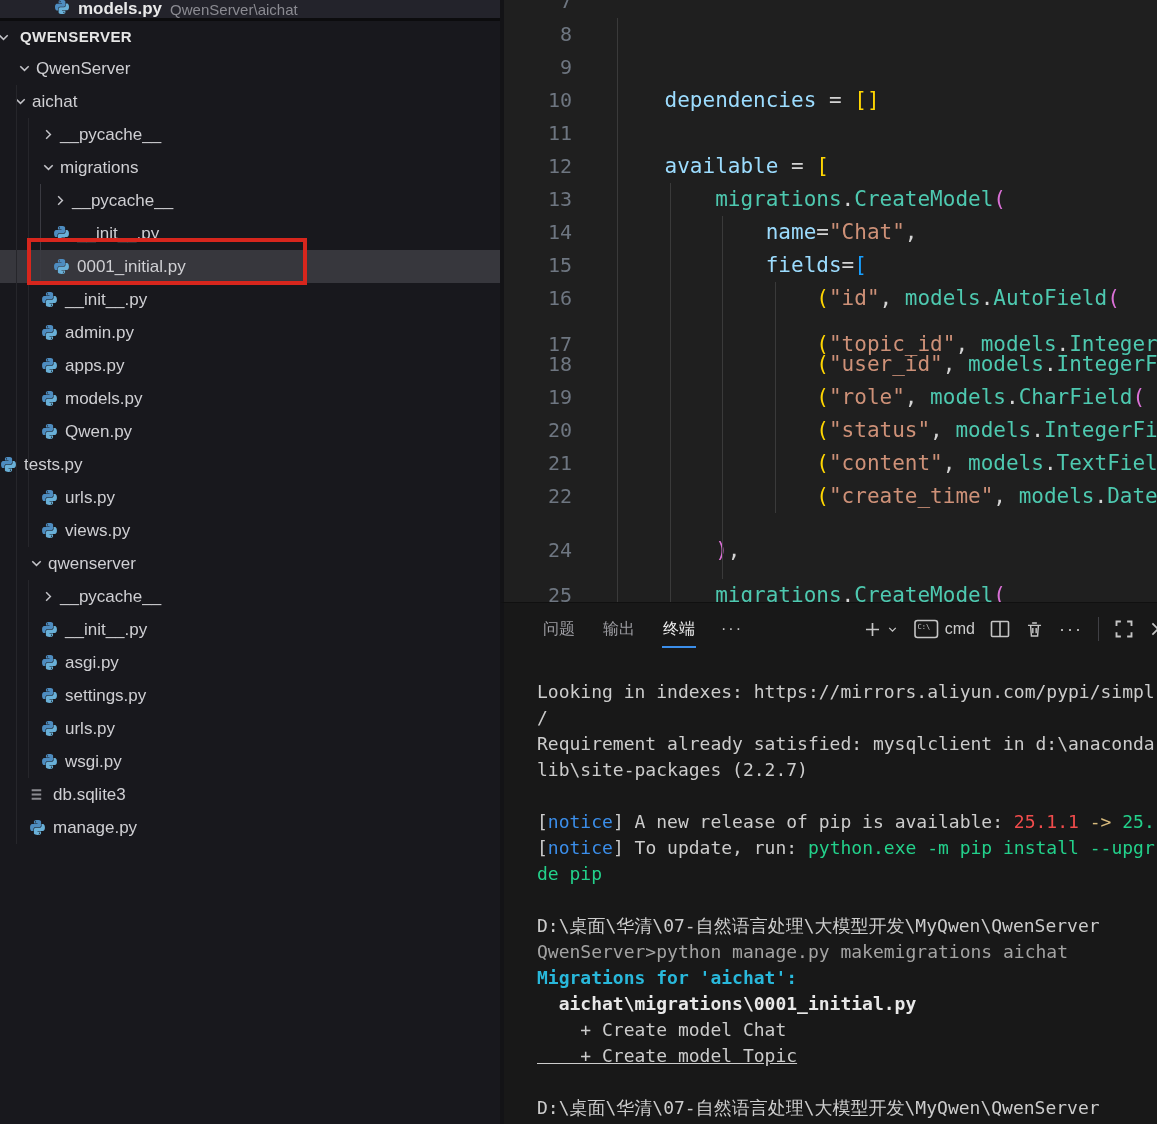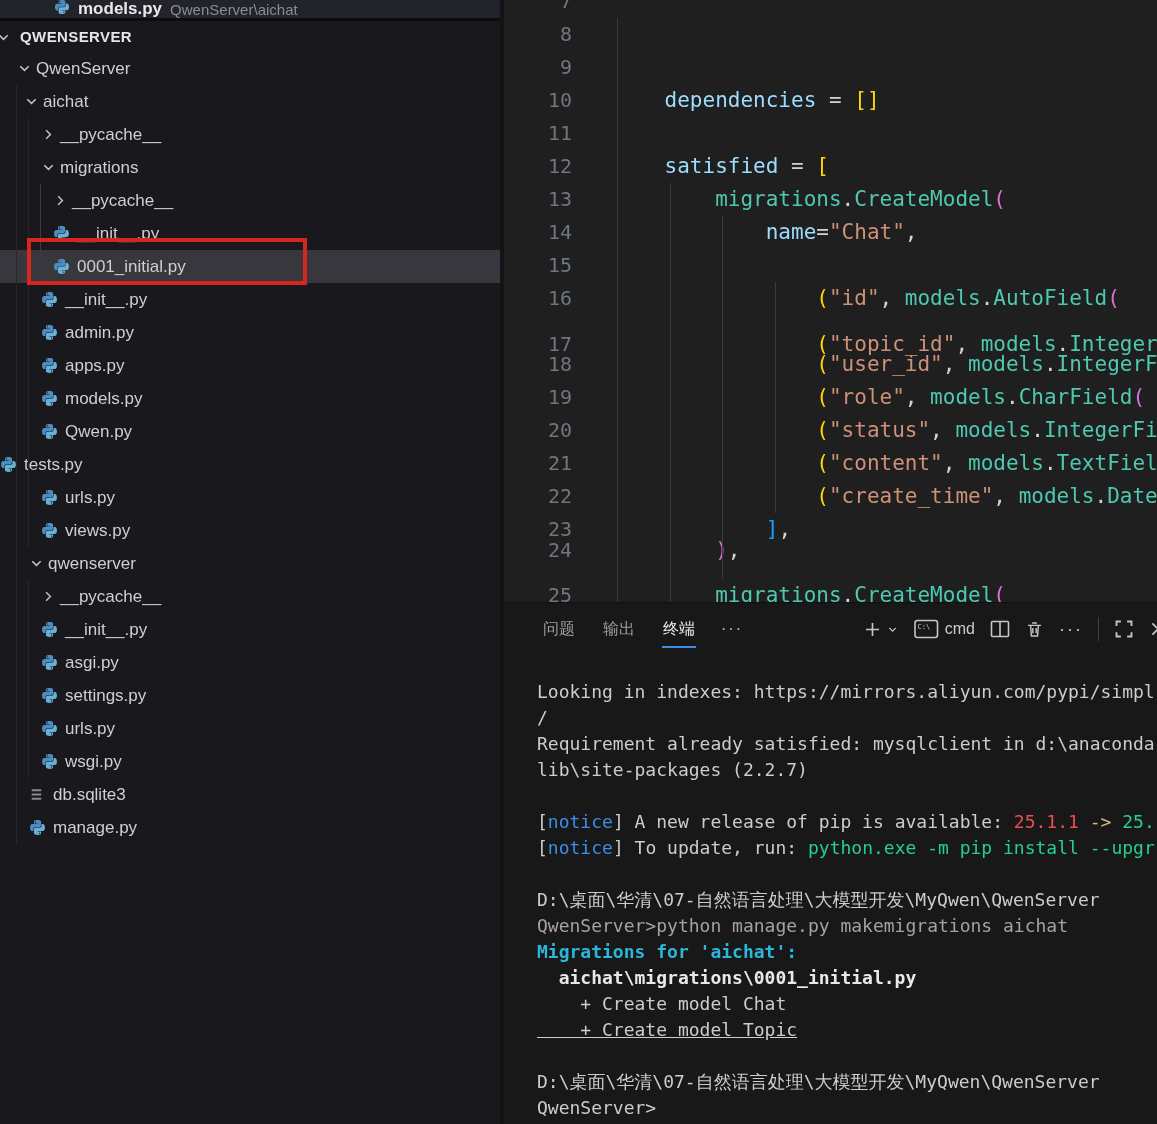--- a/index.html
+++ b/index.html
@@ -82,21 +82,21 @@
         </svg>
       <span style="margin-left:8px;">QWENSERVER</span>
     </div>
     <div class="tree" id="tree">
         <div class="trow" style="top: 0px; padding-left: 17px;">
           <svg class="chev " viewBox="0 0 16 16">
             <path d="M3.5 5.5 8 10l4.5-4.5" stroke="#c3c3c8" stroke-width="1.6" fill="none"></path>
           </svg>
           <span>QwenServer</span>
         </div>
-        <div class="trow" style="top: 33px; padding-left: 24px;">
+        <div class="trow" style="top: 33px; padding-left: 13px;">
           <svg class="chev " viewBox="0 0 16 16">
             <path d="M3.5 5.5 8 10l4.5-4.5" stroke="#c3c3c8" stroke-width="1.6" fill="none"></path>
           </svg>
           <span>aichat</span>
         </div>
         <div class="trow" style="top: 66px; padding-left: 41px;">
           <svg class="chev collapsed" viewBox="0 0 16 16">
             <path d="M3.5 5.5 8 10l4.5-4.5" stroke="#c3c3c8" stroke-width="1.6" fill="none"></path>
           </svg>
           <span>__pycache__</span>
@@ -250,32 +250,31 @@
       </div>
     <div class="annotation-box"></div>
   </aside>
 
   <main class="editor" id="editor">
       <div class="cline" style="top: -15px;"><span class="lnum">7</span><span class="ctext"></span></div>
       <div class="cline" style="top: 18px;"><span class="lnum">8</span></div>
       <div class="cline" style="top: 51px;"><span class="lnum">9</span><span class="ctext"></span></div>
       <div class="cline" style="top: 84px;"><span class="lnum">10</span><span class="ctext"><span style="color:#d4d4d4">    </span><span style="color:#9CDCFE">dependencies</span><span style="color:#d4d4d4"> = </span><span style="color:#ffd602">[]</span></span></div>
       <div class="cline" style="top: 117px;"><span class="lnum">11</span><span class="ctext"></span></div>
-      <div class="cline" style="top: 150px;"><span class="lnum">12</span><span class="ctext"><span style="color:#d4d4d4">    </span><span style="color:#9CDCFE">satisfied</span><span style="color:#d4d4d4"> = </span><span style="color:#ffd602">[</span></span></div>
+      <div class="cline" style="top: 150px;"><span class="lnum">12</span><span class="ctext"><span style="color:#d4d4d4">    </span><span style="color:#9CDCFE">available</span><span style="color:#d4d4d4"> = </span><span style="color:#ffd602">[</span></span></div>
       <div class="cline" style="top: 183px;"><span class="lnum">13</span><span class="ctext"><span style="color:#d4d4d4">        </span><span style="color:#4EC9B0">migrations</span><span style="color:#d4d4d4">.</span><span style="color:#4EC9B0">CreateModel</span><span style="color:#da70d6">(</span></span></div>
       <div class="cline" style="top: 216px; text-decoration: underline;"><span class="lnum">14</span><span class="ctext"><span style="color:#d4d4d4">            </span><span style="color:#9CDCFE">name</span><span style="color:#d4d4d4">=</span><span style="color:#CE9178">"Chat"</span><span style="color:#d4d4d4">,</span></span></div>
-      <div class="cline" style="top: 249px;"><span class="lnum">15</span></div>
+      <div class="cline" style="top: 249px;"><span class="lnum">15</span><span class="ctext"><span style="color:#d4d4d4">            </span><span style="color:#9CDCFE">fields</span><span style="color:#d4d4d4">=</span><span style="color:#179fff">[</span></span></div>
       <div class="cline" style="top: 282px;"><span class="lnum">16</span><span class="ctext"><span style="color:#d4d4d4">                </span><span style="color:#ffd602">(</span><span style="color:#CE9178">"id"</span><span style="color:#d4d4d4">, </span><span style="color:#4EC9B0">models</span><span style="color:#d4d4d4">.</span><span style="color:#4EC9B0">AutoField</span><span style="color:#da70d6">(</span></span></div>
       <div class="cline" style="top: 328px;"><span class="lnum">17</span><span class="ctext"><span style="color:#d4d4d4">                </span><span style="color:#ffd602">(</span><span style="color:#CE9178">"topic_id"</span><span style="color:#d4d4d4">, </span><span style="color:#4EC9B0">models</span><span style="color:#d4d4d4">.</span><span style="color:#4EC9B0">IntegerField</span></span></div>
       <div class="cline" style="top: 348px;"><span class="lnum">18</span><span class="ctext"><span style="color:#d4d4d4">                </span><span style="color:#ffd602">(</span><span style="color:#CE9178">"user_id"</span><span style="color:#d4d4d4">, </span><span style="color:#4EC9B0">models</span><span style="color:#d4d4d4">.</span><span style="color:#4EC9B0">IntegerField</span></span></div>
       <div class="cline" style="top: 381px;"><span class="lnum">19</span><span class="ctext"><span style="color:#d4d4d4">                </span><span style="color:#ffd602">(</span><span style="color:#CE9178">"role"</span><span style="color:#d4d4d4">, </span><span style="color:#4EC9B0">models</span><span style="color:#d4d4d4">.</span><span style="color:#4EC9B0">CharField</span><span style="color:#da70d6">(</span></span></div>
       <div class="cline" style="top: 414px;"><span class="lnum">20</span><span class="ctext"><span style="color:#d4d4d4">                </span><span style="color:#ffd602">(</span><span style="color:#CE9178">"status"</span><span style="color:#d4d4d4">, </span><span style="color:#4EC9B0">models</span><span style="color:#d4d4d4">.</span><span style="color:#4EC9B0">IntegerField</span></span></div>
       <div class="cline" style="top: 447px;"><span class="lnum">21</span><span class="ctext"><span style="color:#d4d4d4">                </span><span style="color:#ffd602">(</span><span style="color:#CE9178">"content"</span><span style="color:#d4d4d4">, </span><span style="color:#4EC9B0">models</span><span style="color:#d4d4d4">.</span><span style="color:#4EC9B0">TextField</span></span></div>
       <div class="cline" style="top: 480px;"><span class="lnum">22</span><span class="ctext"><span style="color:#d4d4d4">                </span><span style="color:#ffd602">(</span><span style="color:#CE9178">"create_time"</span><span style="color:#d4d4d4">, </span><span style="color:#4EC9B0">models</span><span style="color:#d4d4d4">.</span><span style="color:#4EC9B0">DateTimeField</span></span></div>
-      <div class="cline" style="top: 513px;"><span class="lnum">23</span><span class="ctext"><span style="color:#d4d4d4">            </span><span style="color:#179fff">]</span><span style="color:#d4d4d4">,</span></span></div>
       <div class="cline" style="top: 534px;"><span class="lnum">24</span><span class="ctext"><span style="color:#d4d4d4">        </span><span style="color:#da70d6">)</span><span style="color:#d4d4d4">,</span></span></div>
       <div class="cline" style="top: 579px;"><span class="lnum">25</span><span class="ctext"><span style="color:#d4d4d4">        </span><span style="color:#4EC9B0">migrations</span><span style="color:#d4d4d4">.</span><span style="color:#4EC9B0">CreateModel</span><span style="color:#da70d6">(</span></span></div>
       <div class="eguide" style="left: 113px; top: 18px; height: 584px;"></div>
       <div class="eguide" style="left: 166px; top: 183px; height: 419px;"></div>
       <div class="eguide" style="left: 218px; top: 216px; height: 363px;"></div>
       <div class="eguide" style="left: 271px; top: 282px; height: 231px;"></div>
     </main>
 
   <section class="panel">
     <div class="panel-tabs">
@@ -319,20 +318,21 @@
       </div>
     </div>
     <div class="term" id="term">
         <div class="tline"><span style="color: rgb(204, 204, 204);">Looking in indexes: https://mirrors.aliyun.com/pypi/simpl</span></div>
         <div class="tline"><span style="color: rgb(204, 204, 204);">/</span></div>
         <div class="tline"><span style="color: rgb(204, 204, 204);">Requirement already satisfied: mysqlclient in d:\anaconda</span></div>
         <div class="tline"><span style="color: rgb(204, 204, 204);">lib\site-packages (2.2.7)</span></div>
         <div class="tline"></div>
         <div class="tline"><span style="color: rgb(204, 204, 204);">[</span><span style="color: rgb(59, 142, 234);">notice</span><span style="color: rgb(204, 204, 204);">] A new release of pip is available: </span><span style="color: rgb(241, 76, 76);">25.1.1</span><span style="color: rgb(204, 204, 204);"> </span><span style="color: rgb(215, 186, 125);">-&gt;</span><span style="color: rgb(204, 204, 204);"> </span><span style="color: rgb(35, 209, 139);">25.</span></div>
         <div class="tline"><span style="color: rgb(204, 204, 204);">[</span><span style="color: rgb(59, 142, 234);">notice</span><span style="color: rgb(204, 204, 204);">] To update, run: </span><span style="color: rgb(35, 209, 139);">python.exe -m pip install --upgr</span></div>
+        <div class="tline"><span style="color: rgb(35, 209, 139);">de pip</span></div>
         <div class="tline"></div>
         <div class="tline"><span style="color: rgb(204, 204, 204);">D:\桌面\华清\07-自然语言处理\大模型开发\MyQwen\QwenServer</span></div>
         <div class="tline"><span style="color: #a3a3a3;">QwenServer&gt;python manage.py makemigrations aichat</span></div>
         <div class="tline"><b style="color: rgb(41, 184, 219);">Migrations for 'aichat':</b></div>
         <div class="tline"><b style="color: rgb(232, 232, 232);">  aichat\migrations\0001_initial.py</b></div>
         <div class="tline"><span style="color: rgb(204, 204, 204);">    + Create model Chat</span></div>
         <div class="tline"><span style="color: rgb(204, 204, 204); text-decoration: underline;">    + Create model Topic</span></div>
         <div class="tline"></div>
         <div class="tline"><span style="color: rgb(204, 204, 204);">D:\桌面\华清\07-自然语言处理\大模型开发\MyQwen\QwenServer</span></div>
         <div class="tline"><span style="color: rgb(204, 204, 204);">QwenServer&gt;</span></div>

